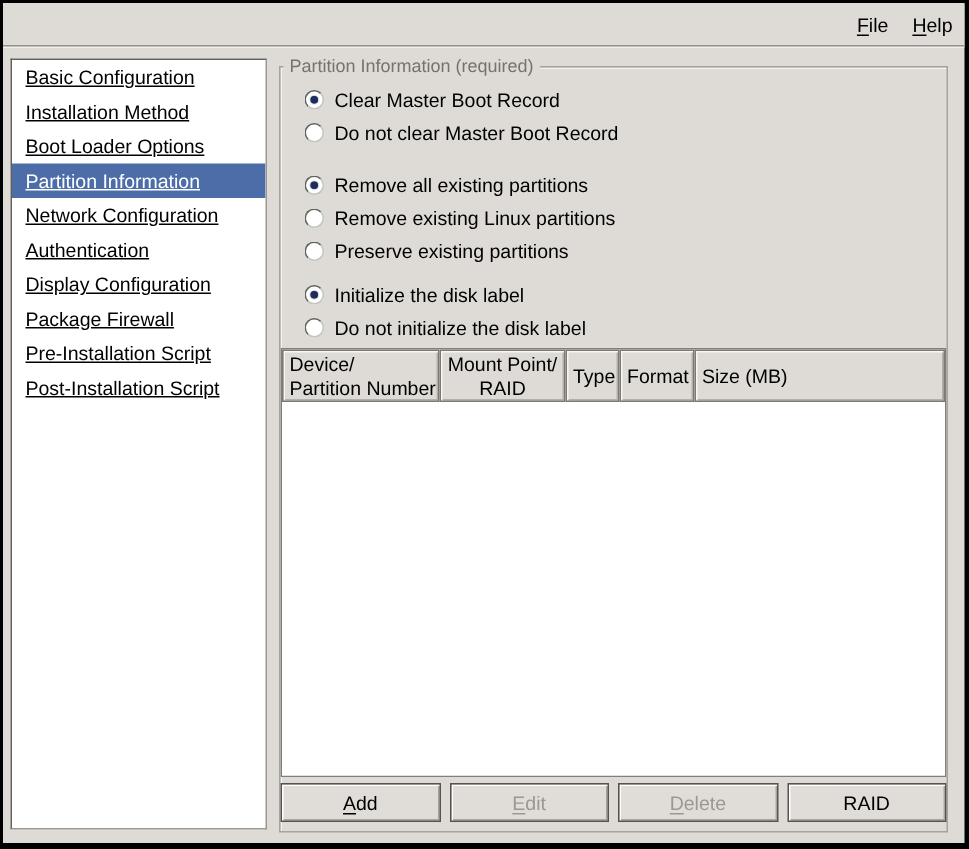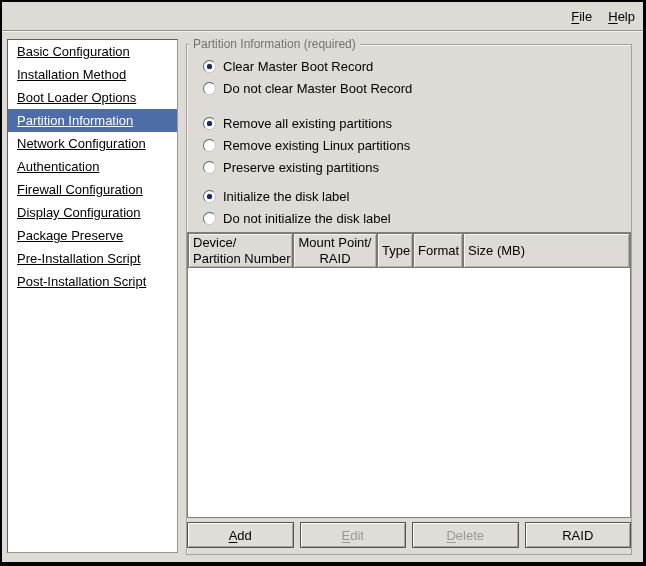--- a/index.html
+++ b/index.html
@@ -155,23 +155,22 @@
         <div class="menu-item"><span class="mn">H</span>elp</div>
       </div>
 
     <div class="sidebar" id="sidebar">
         <div class="side-item">Basic Configuration</div>
         <div class="side-item">Installation Method</div>
         <div class="side-item">Boot Loader Options</div>
         <div class="side-item selected">Partition Information</div>
         <div class="side-item">Network Configuration</div>
         <div class="side-item">Authentication</div>
-        <div class="side-item">Firewall Configuration</div>
         <div class="side-item">Display Configuration</div>
-        <div class="side-item">Package Preserve</div>
+        <div class="side-item">Package Firewall</div>
         <div class="side-item">Pre-Installation Script</div>
         <div class="side-item">Post-Installation Script</div>
       </div>
 
     <span class="frame-title">Partition Information (required)</span>
 
     <div class="frame">
       <div class="frame-content">
 
         <div id="radio-groups">

